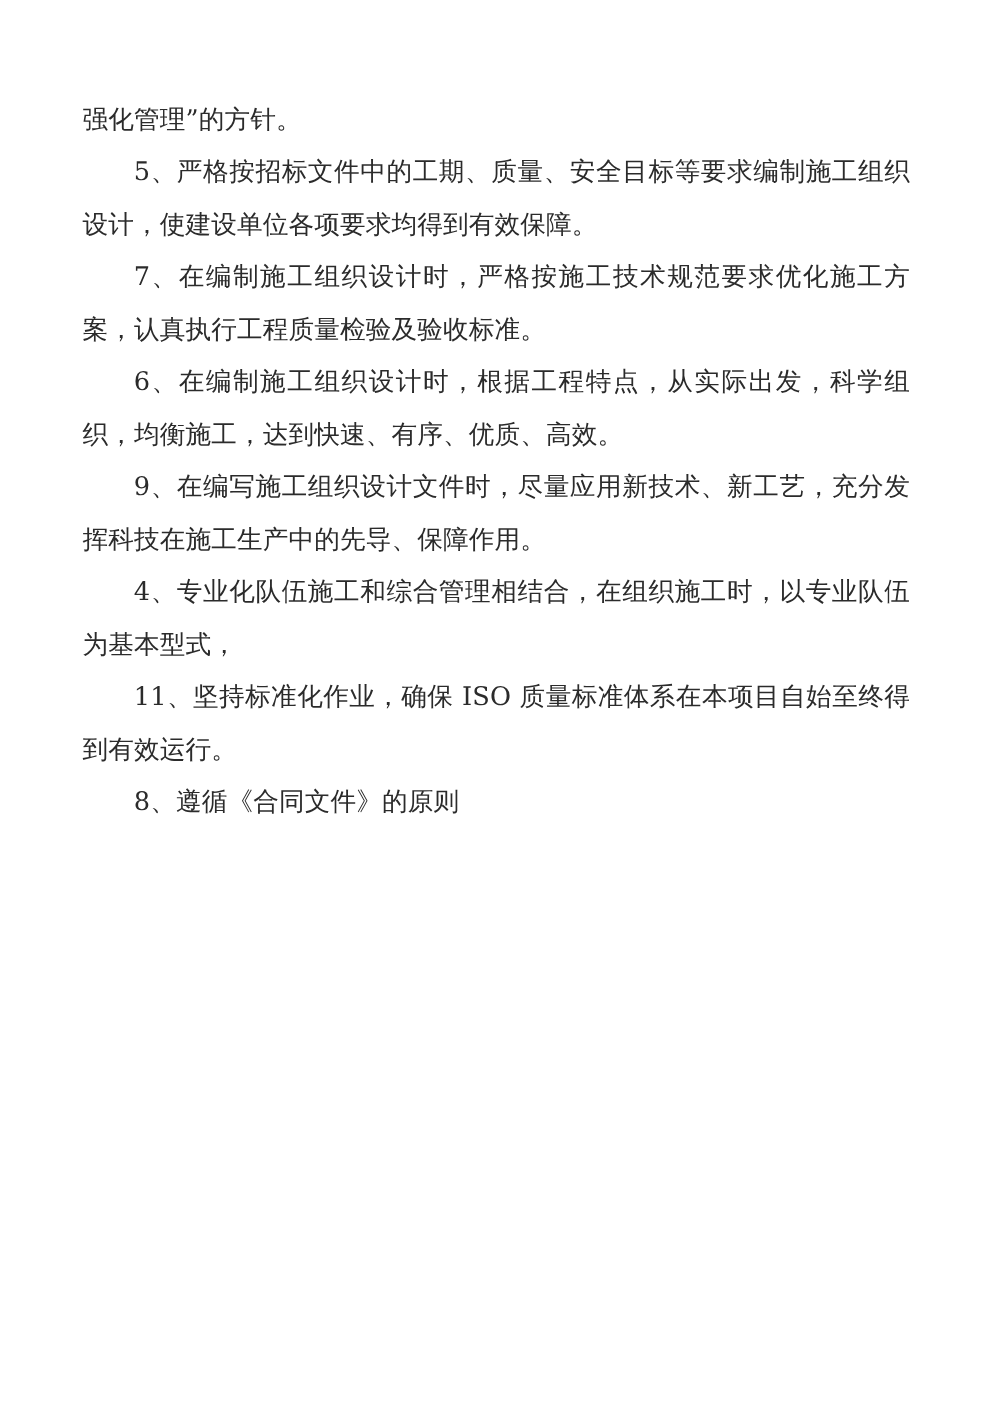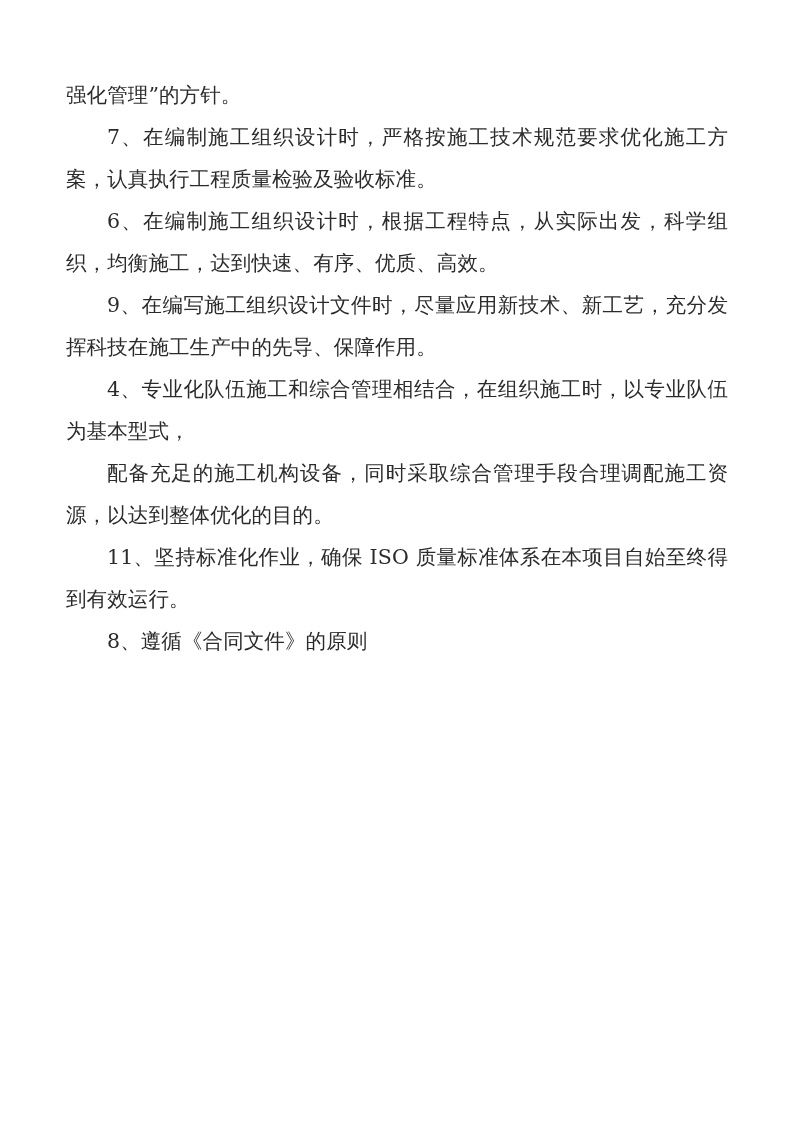--- a/index.html
+++ b/index.html
@@ -64,32 +64,32 @@
 </style>
 </head>
 <body>
 
 <div class="page">
 
   <div class="content">
 
     <p class="para no-indent">强化管理”的方针。</p>
 
+    <p class="para indent">5、严格按招标文件中的工期、质量、安全目标等要求编制施工组织设计，使建设单位各项要求均得到有效保障。</p>
 
 
     <p class="para indent">7、在编制施工组织设计时，严格按施工技术规范要求优化施工方案，认真执行工程质量检验及验收标准。</p>
 
     <p class="para indent">6、在编制施工组织设计时，根据工程特点，从实际出发，科学组织，均衡施工，达到快速、有序、优质、高效。</p>
 
 
     <p class="para indent">9、在编写施工组织设计文件时，尽量应用新技术、新工艺，充分发挥科技在施工生产中的先导、保障作用。</p>
 
     <p class="para indent">4、专业化队伍施工和综合管理相结合，在组织施工时，以专业队伍为基本型式，</p>
 
-    <p class="para indent">配备充足的施工机构设备，同时采取综合管理手段合理调配施工资源，以达到整体优化的目的。</p>
 
     <p class="para indent">11、坚持标准化作业，确保 ISO 质量标准体系在本项目自始至终得到有效运行。</p>
 
     <p class="para indent">8、遵循《合同文件》的原则</p>
 
   </div>
 
   <div class="page-number">10</div>
 
 </div>

